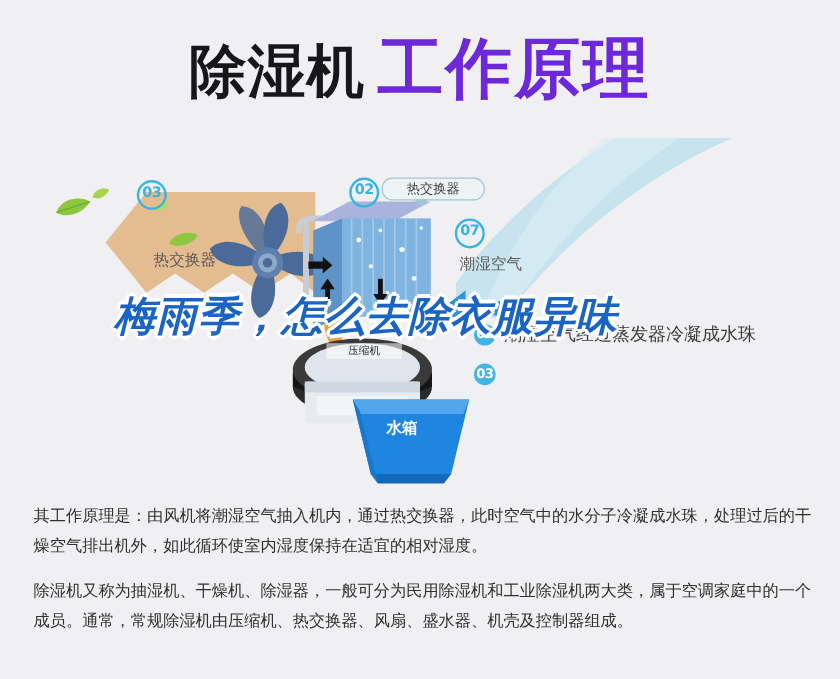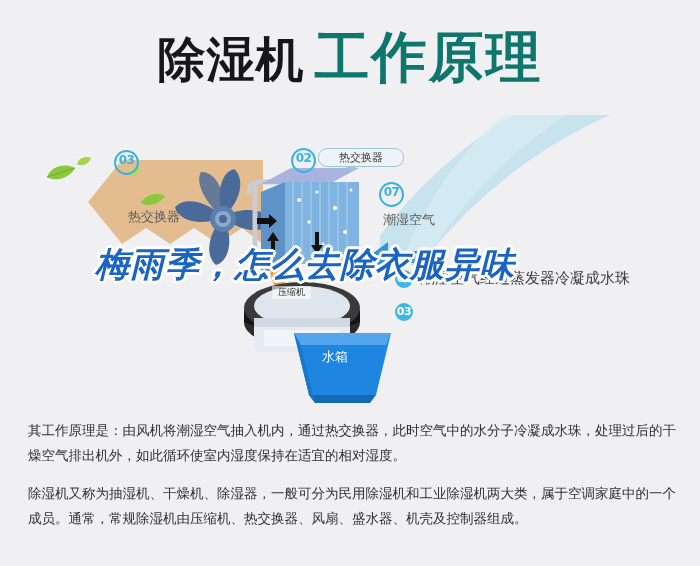--- a/index.html
+++ b/index.html
@@ -36,21 +36,21 @@
   .title-a {
     font-size: 48px;
     font-weight: bold;
     color: #17171a;
     letter-spacing: 1px;
     vertical-align: baseline;
   }
   .title-b {
     font-size: 55px;
     font-weight: bold;
-    color: #0f766e;
+    color: #6d28d9;
     letter-spacing: 2px;
     margin-left: 10px;
     vertical-align: baseline;
   }
 
   
   .stage {
     position: absolute;
     left: 0;
     top: 110px;
@@ -172,29 +172,29 @@
     border-left: 6px solid transparent;
     border-right: 6px solid transparent;
     border-top: 6px solid #9ec7d4;
   }
 
   .small-part-label {
     position: absolute;
     font-size: 9px;
     color: #2b2b2b;
     background: rgba(255,255,255,0.55);
-    padding: 0 6px;
+    padding: 0 18px;
     white-space: nowrap;
   }
 
   .tank-label {
     position: absolute;
     font-size: 13px;
     color: #ffffff;
-    font-weight: normal;
+    font-weight: bold;
     white-space: nowrap;
   }
 
   
   .overlay-headline {
     position: absolute;
     left: 95px;
     top: 247px;
     width: 510px;
     text-align: left;

